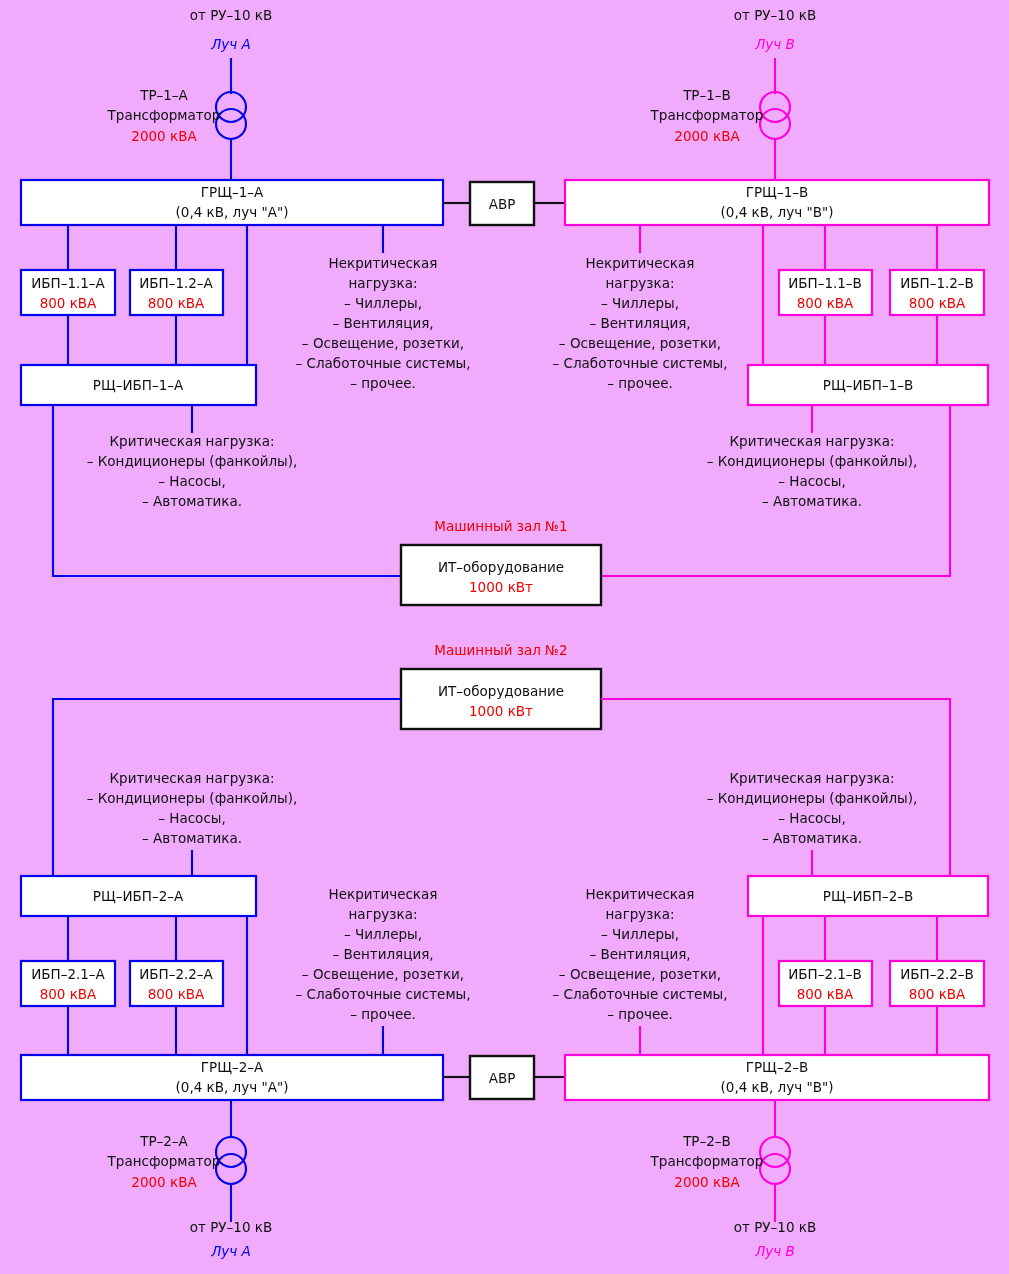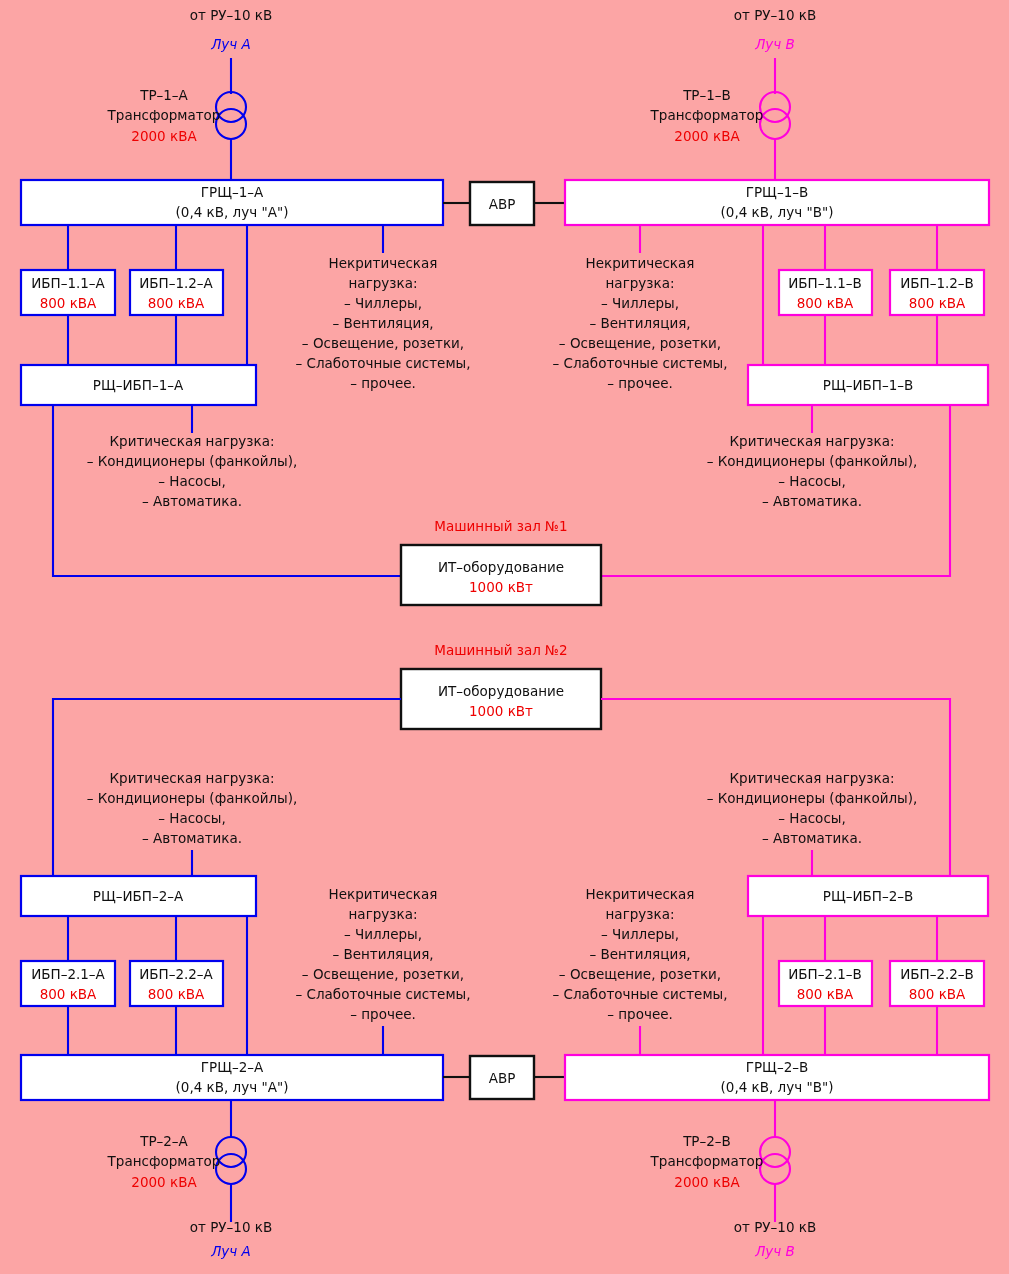--- a/index.html
+++ b/index.html
@@ -1,17 +1,17 @@
 <!DOCTYPE html>
 <html><head>
 <meta charset="utf-8">
 <style>
   html,body{margin:0;padding:0;background:#ffffff;}
   body{font-family:"DejaVu Sans","Liberation Sans",sans-serif;}
-  #stage{position:relative;width:1009px;height:1274px;background:#fca5a5;overflow:hidden;}
+  #stage{position:relative;width:1009px;height:1274px;background:#f0abfc;overflow:hidden;}
   svg{position:absolute;left:0;top:0;}
   text{font-family:"DejaVu Sans","Liberation Sans",sans-serif;font-size:13.5px;}
   .t-blue{fill:#0000ee;}
   .t-mag{fill:#ff00dd;}
   .t-blk{fill:#101010;}
   .t-red{fill:#ee0000;}
   .ctr{text-anchor:middle;}
   .ln-blue{stroke:#0000ee;stroke-width:2.1;fill:none;}
   .ln-mag{stroke:#ff00dd;stroke-width:2.1;fill:none;}
   .ln-blk{stroke:#101010;stroke-width:2.1;fill:none;}

